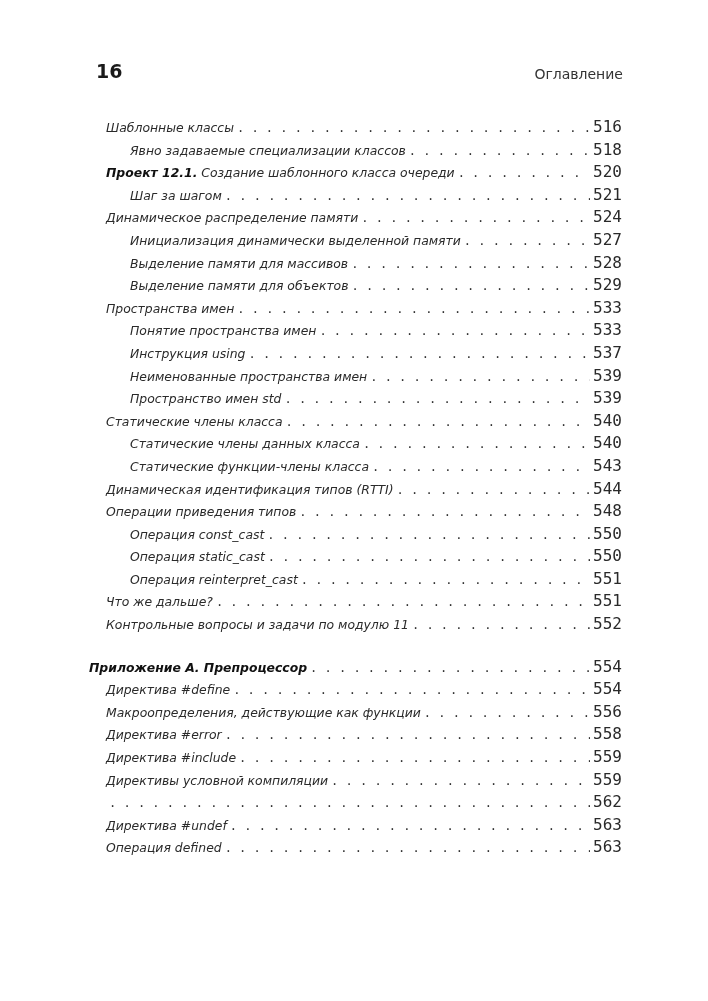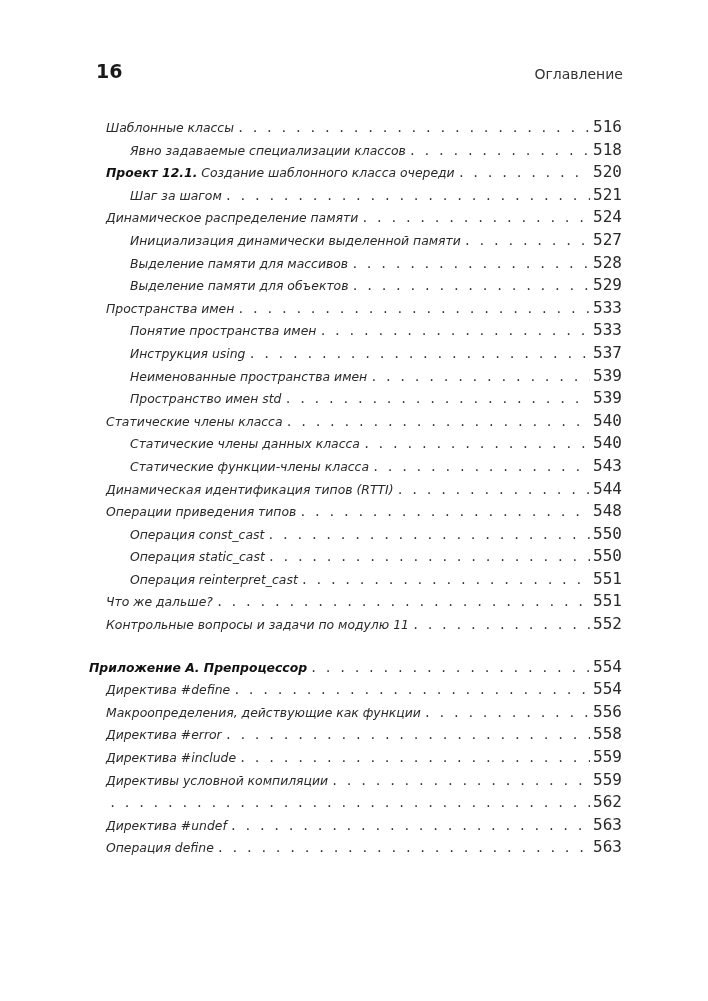--- a/index.html
+++ b/index.html
@@ -229,17 +229,17 @@
   <div class="toc-row">
       <span class="leader"></span>
       <span class="toc-page">562</span>
     </div>
   <div class="toc-row">
       <span class="toc-title">Директива #undef</span>
       <span class="leader"></span>
       <span class="toc-page">563</span>
     </div>
   <div class="toc-row">
-      <span class="toc-title">Операция define</span>
+      <span class="toc-title">Операция defined</span>
       <span class="leader"></span>
       <span class="toc-page">563</span>
     </div>
 </div>
 
 </body></html>

